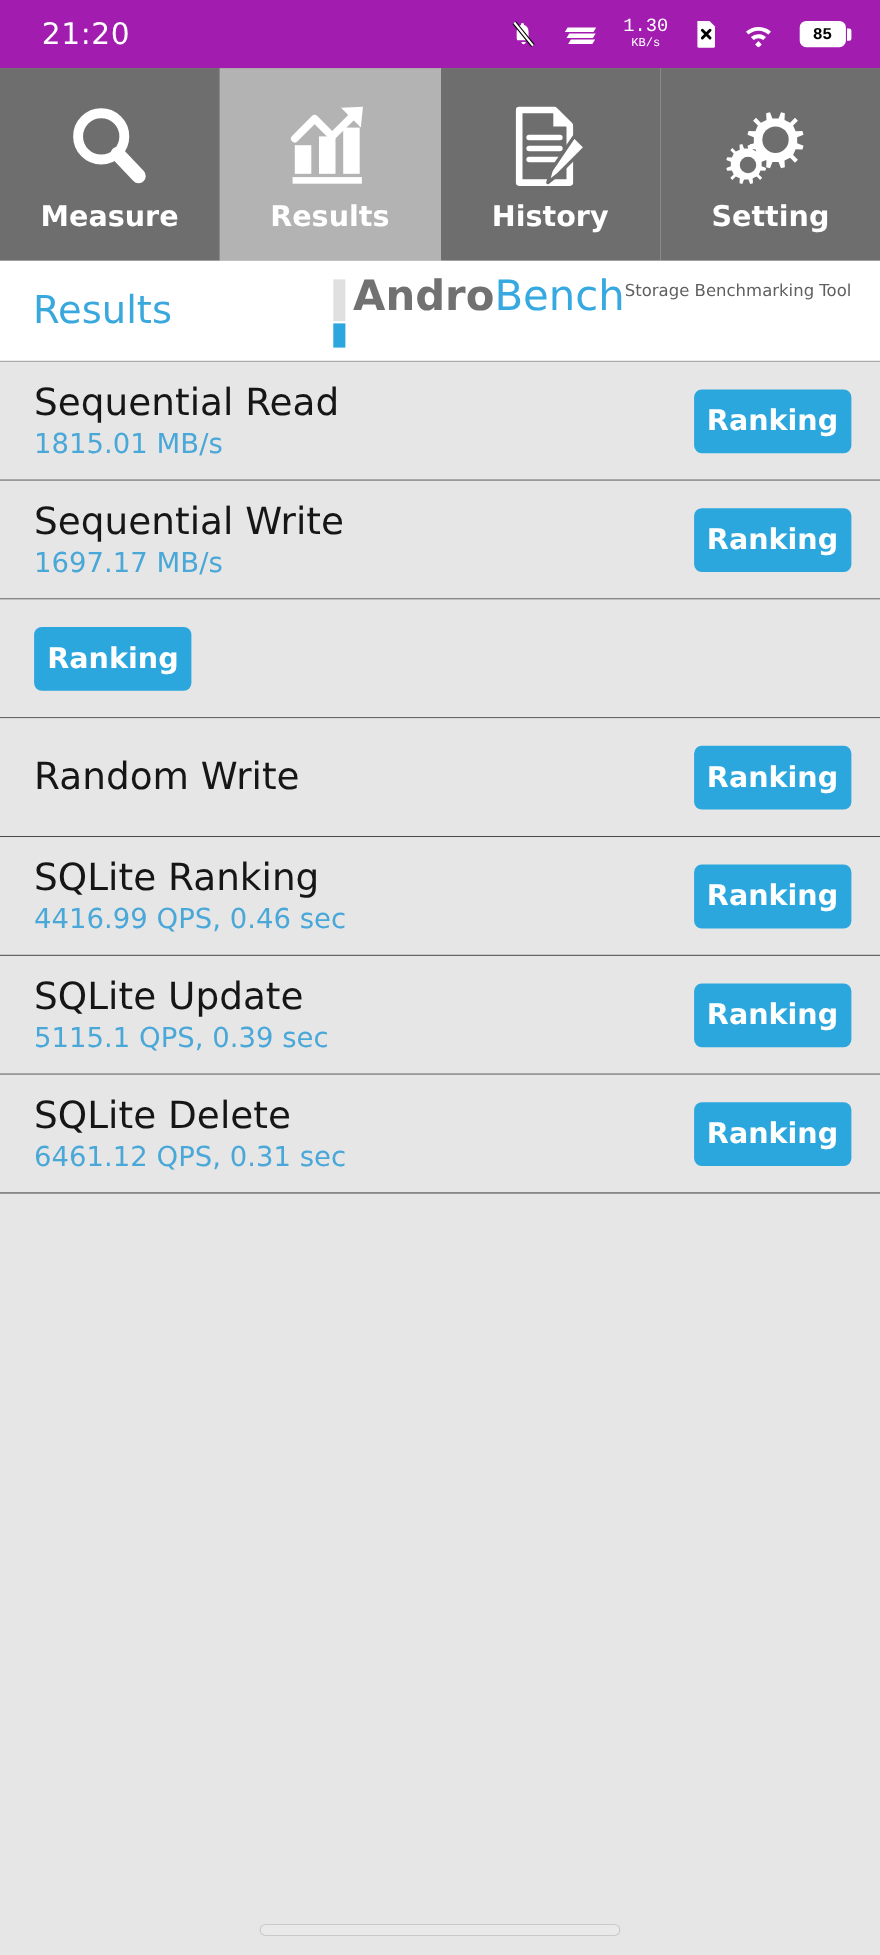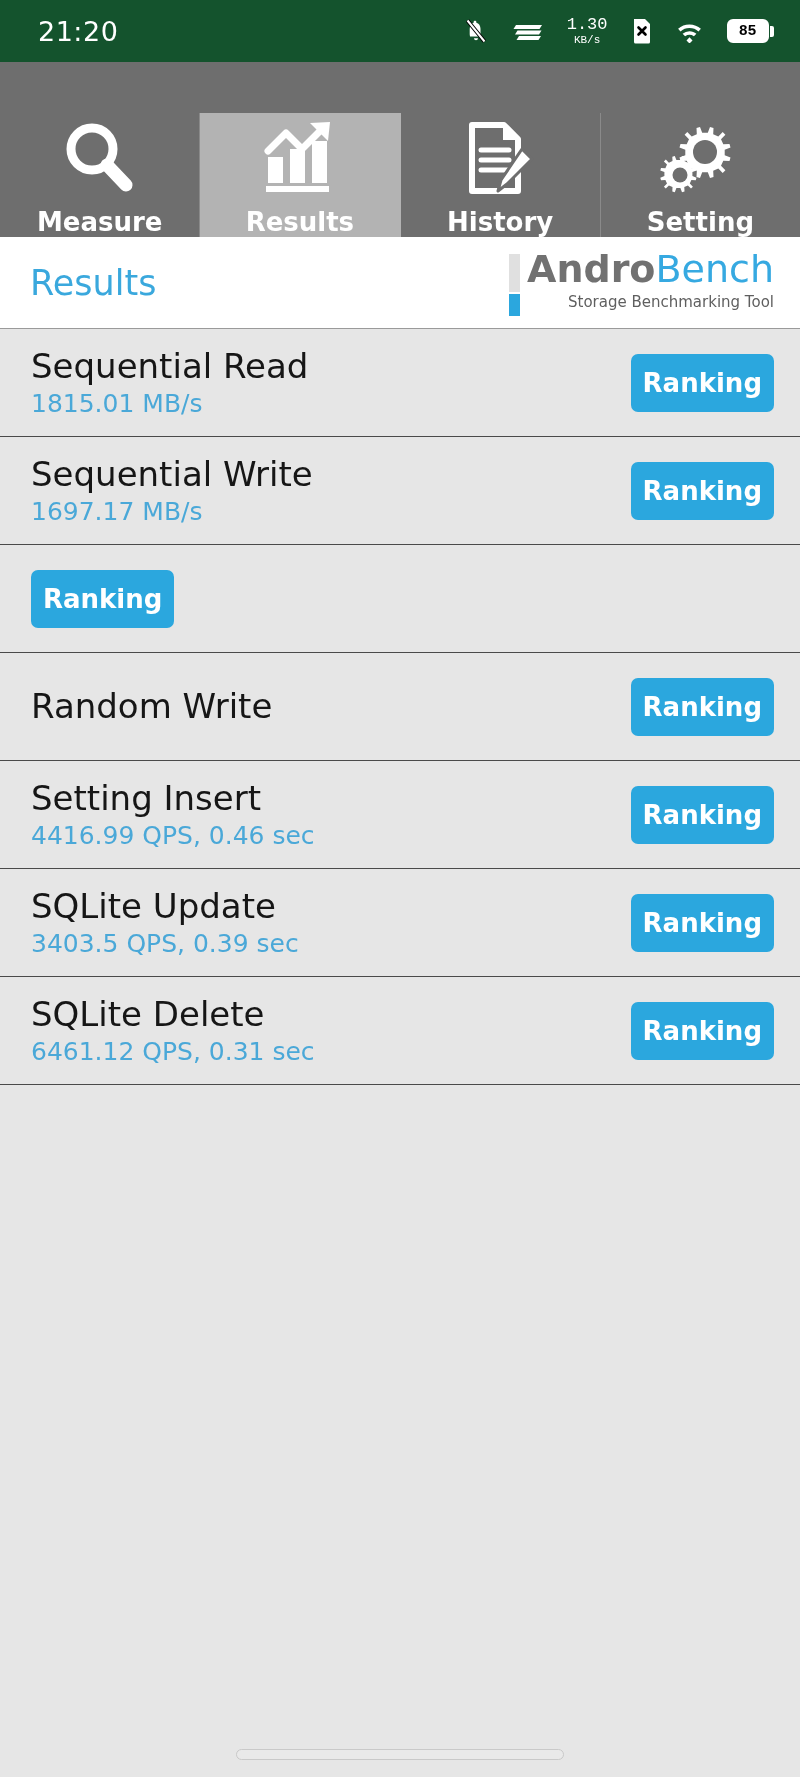--- a/index.html
+++ b/index.html
@@ -17,21 +17,21 @@
     width: 800px;
     height: 1777px;
     background: #e6e6e6;
     display: flex;
     flex-direction: column;
   }
 
   
   .status-bar {
     height: 62px;
-    background: #14532d;
+    background: #a21caf;
     display: flex;
     align-items: center;
     justify-content: space-between;
     padding: 0 26px 0 38px;
     flex: 0 0 auto;
   }
   .status-clock {
     color: #ffffff;
     font-size: 27px;
     letter-spacing: 0.5px;
@@ -77,21 +77,20 @@
     border-radius: 0 2px 2px 0;
     margin-left: 1.5px;
   }
 
   
   .tab-bar {
     height: 175px;
     display: flex;
     flex: 0 0 auto;
     background: #6e6e6e;
-    align-items: flex-end;
   }
   .tab {
     flex: 1 1 0;
     background: #6e6e6e;
     border-right: 1.5px solid #8a8a8a;
     display: flex;
     flex-direction: column;
     align-items: center;
     justify-content: center;
     padding-top: 6px;
@@ -135,21 +134,21 @@
     align-items: flex-start;
   }
   .brand-bars {
     display: flex;
     flex-direction: column;
     margin-right: 7px;
     padding-top: 4px;
   }
   .brand-bars .bar-top { width: 11px; height: 38px; background: #e0e0e0; }
   .brand-bars .bar-bot { width: 11px; height: 22px; background: #2ba7de; margin-top: 2px; }
-  .brand-text { display: flex; flex-direction: column; }
+  .brand-text { display: flex; flex-direction: row; }
   .brand-name {
     font-size: 38px;
     line-height: 1;
     font-family: "DejaVu Sans", "Liberation Sans", sans-serif;
   }
   .brand-andro { color: #717171; font-weight: bold; }
   .brand-bench { color: #36a9e1; }
   .brand-sub {
     color: #5f5f5f;
     font-size: 15px;
@@ -373,30 +372,30 @@
 
     <div class="result-row">
       <div class="result-info">
         <span class="result-title">Random Write</span>
       </div>
       <button class="ranking-btn">Ranking</button>
     </div>
 
     <div class="result-row">
       <div class="result-info">
-        <span class="result-title">Setting Insert</span>
+        <span class="result-title">SQLite Ranking</span>
         <span class="result-value">4416.99 QPS, 0.46 sec</span>
       </div>
       <button class="ranking-btn">Ranking</button>
     </div>
 
     <div class="result-row">
       <div class="result-info">
         <span class="result-title">SQLite Update</span>
-        <span class="result-value">3403.5 QPS, 0.39 sec</span>
+        <span class="result-value">5115.1 QPS, 0.39 sec</span>
       </div>
       <button class="ranking-btn">Ranking</button>
     </div>
 
     <div class="result-row">
       <div class="result-info">
         <span class="result-title">SQLite Delete</span>
         <span class="result-value">6461.12 QPS, 0.31 sec</span>
       </div>
       <button class="ranking-btn">Ranking</button>

